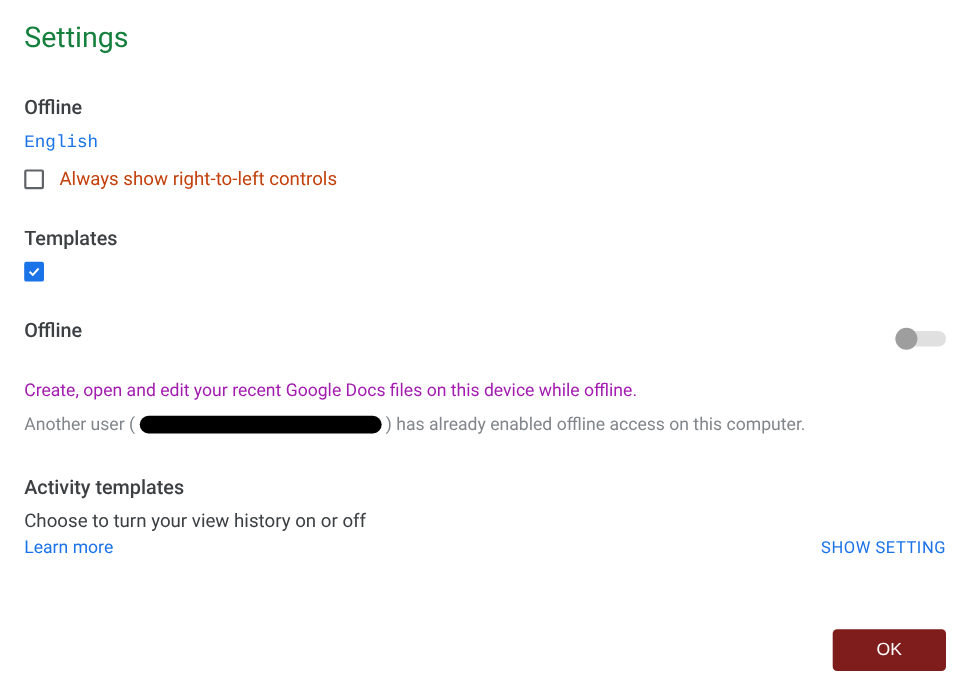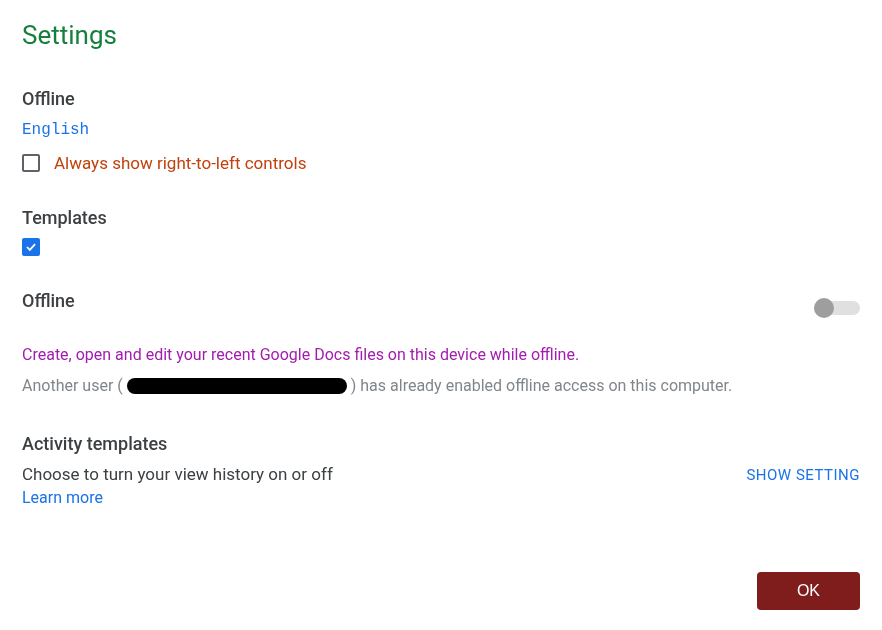--- a/index.html
+++ b/index.html
@@ -106,21 +106,21 @@
     .redacted {
       display: inline-block;
       width: 220px;
       height: 16px;
       background: #000;
       border-radius: 8px;
       vertical-align: middle;
     }
     .activity-row {
       display: flex;
-      align-items: flex-start;
+      align-items: flex-end;
       justify-content: space-between;
     }
     .activity-desc {
       font-size: 17px;
       color: #3c4043;
       margin-bottom: 4px;
     }
     .show-setting {
       color: #1a73e8;
       font-size: 15px;

